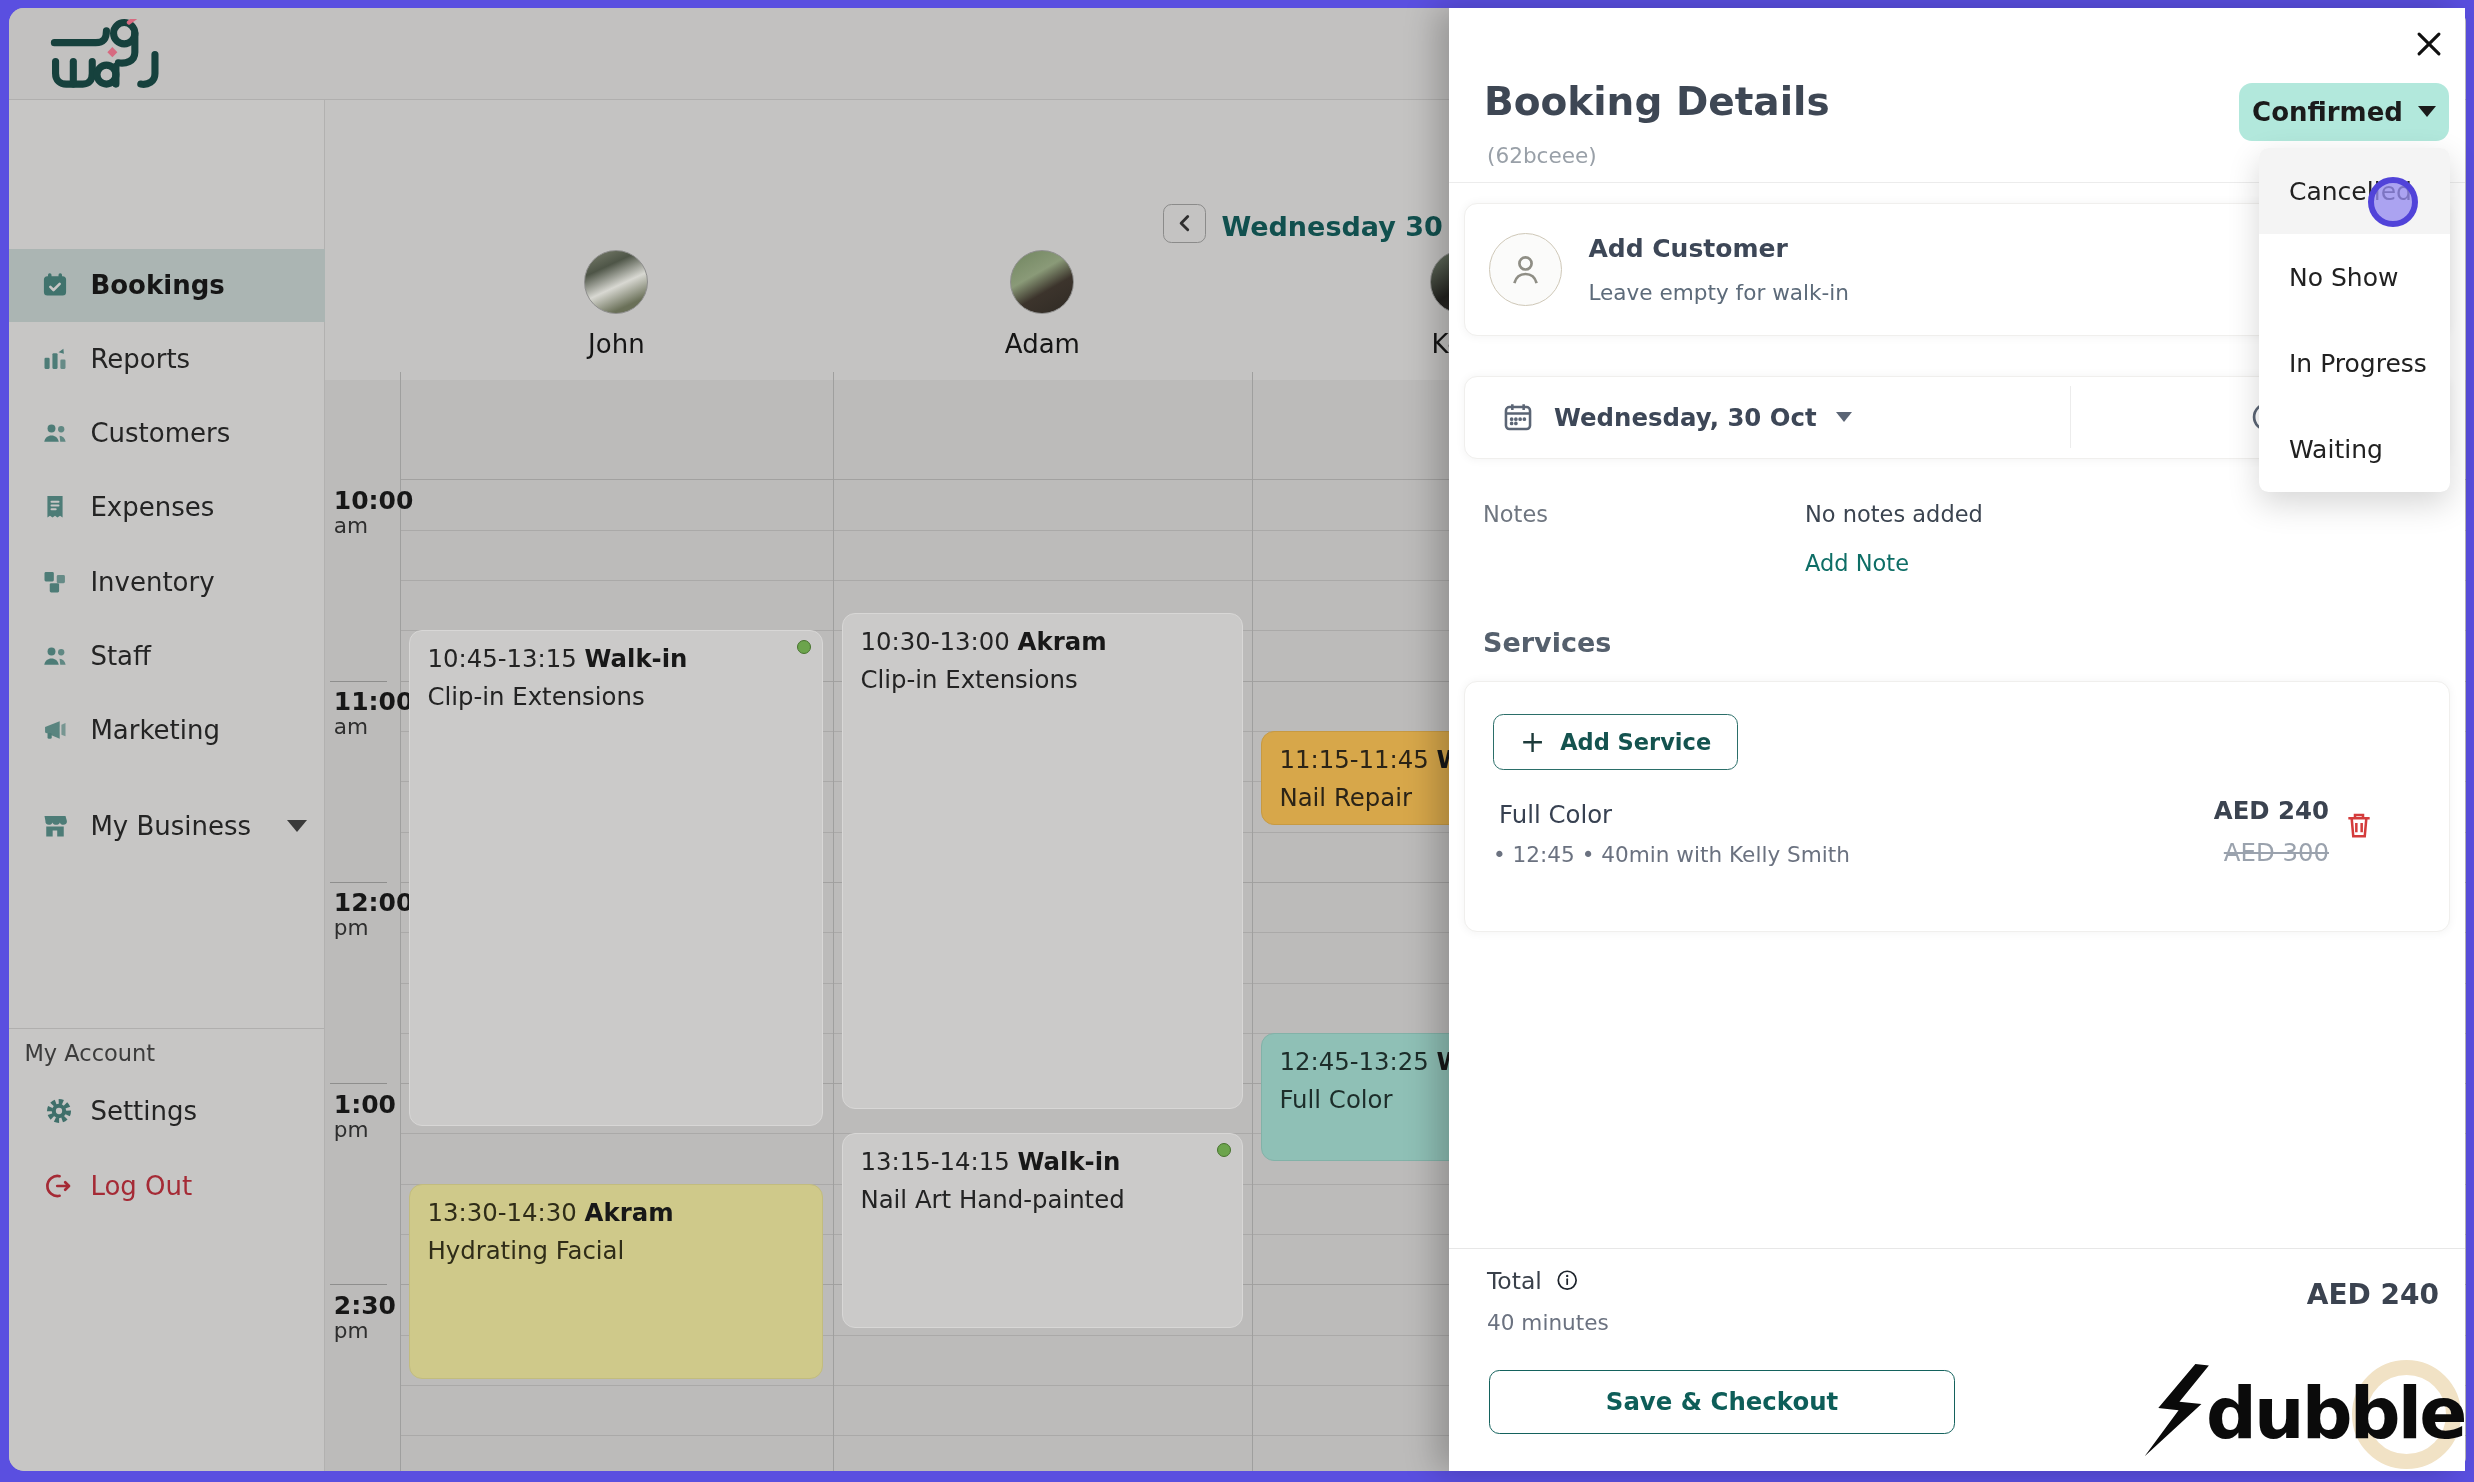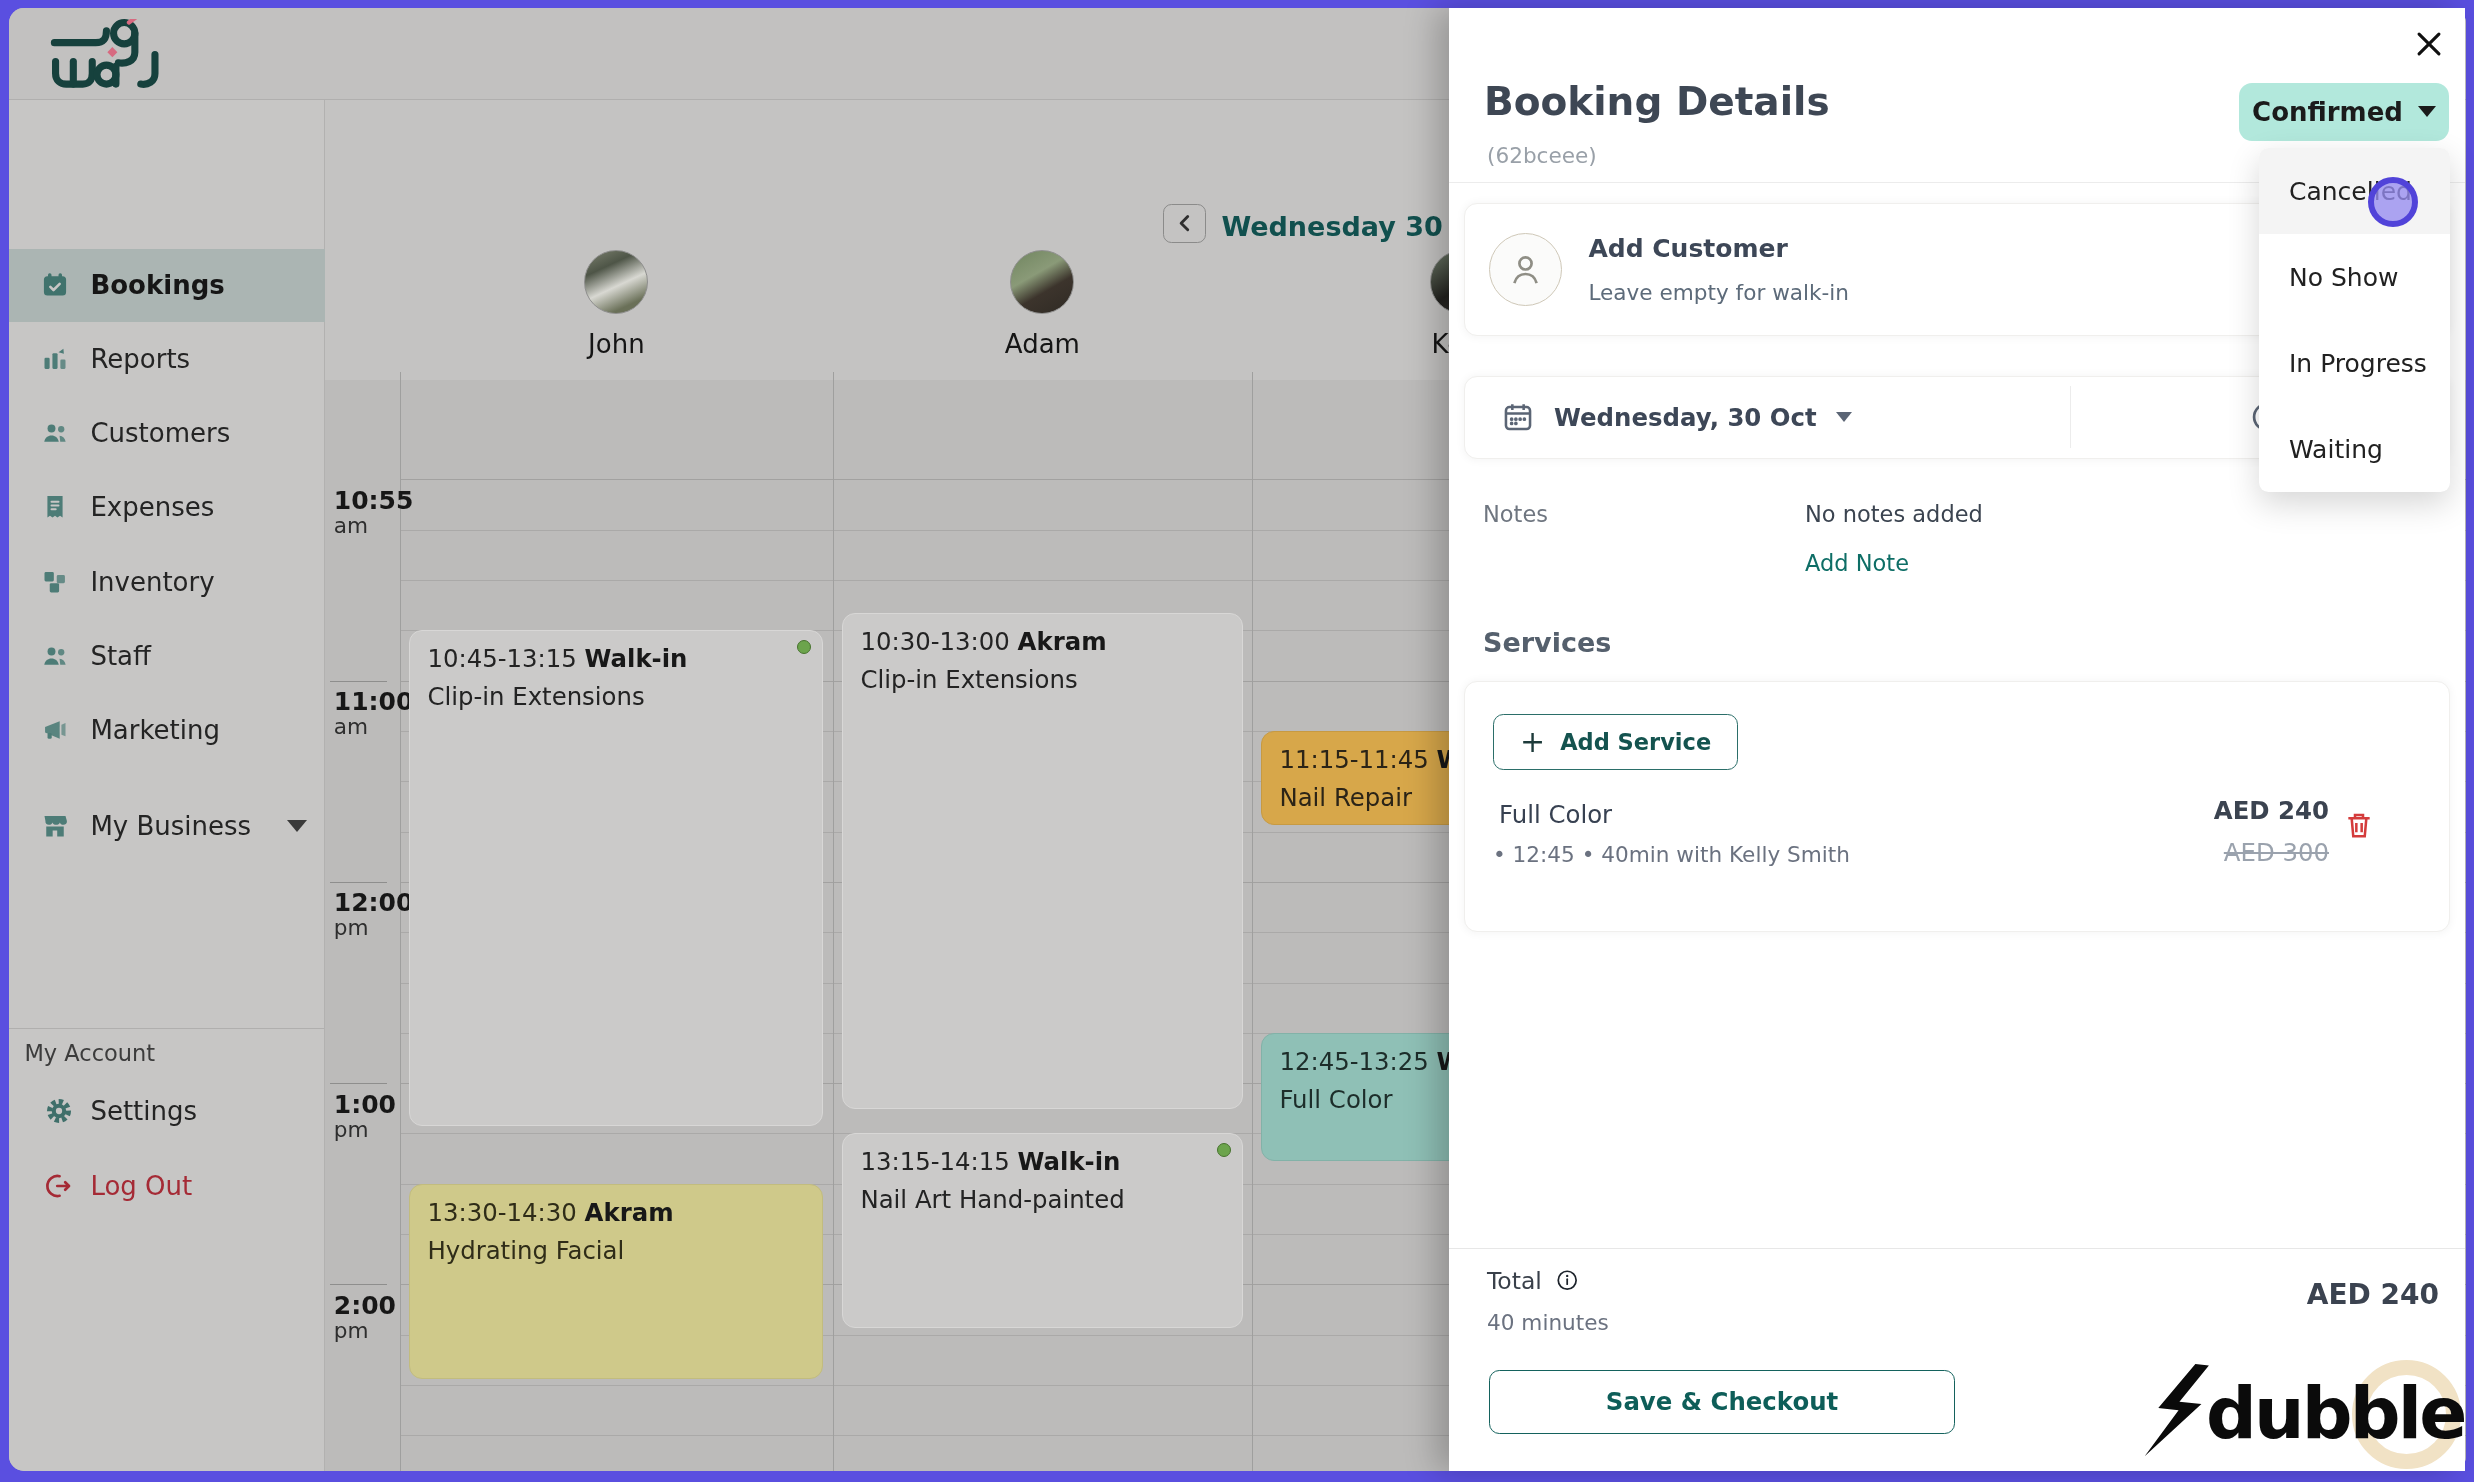--- a/index.html
+++ b/index.html
@@ -312,25 +312,25 @@
           <div class="hline" style="top: 804px;"></div>
           <div class="hline" style="top: 854px;"></div>
           <div class="hline hour" style="top: 904px;"></div>
           <div class="gutter-tick" style="top: 904px;"></div>
           <div class="hline" style="top: 955px;"></div>
           <div class="hline" style="top: 1005px;"></div>
           <div class="hline" style="top: 1055px;"></div>
           <div class="vline" style="left: 75px;"></div>
           <div class="vline" style="left: 508px;"></div>
           <div class="vline" style="left: 927px;"></div>
-          <div class="time-label" style="top: 107px;"><span class="t">10:55</span><span class="mer">am</span></div>
+          <div class="time-label" style="top: 107px;"><span class="t">10:00</span><span class="mer">am</span></div>
           <div class="time-label" style="top: 308px;"><span class="t">11:00</span><span class="mer">am</span></div>
           <div class="time-label" style="top: 509px;"><span class="t">12:00</span><span class="mer">pm</span></div>
           <div class="time-label" style="top: 711px;"><span class="t">1:00</span><span class="mer">pm</span></div>
-          <div class="time-label" style="top: 912px;"><span class="t">2:00</span><span class="mer">pm</span></div>
+          <div class="time-label" style="top: 912px;"><span class="t">2:30</span><span class="mer">pm</span></div>
           <div class="ev" style="left: 84px; width: 414px; top: 250px; height: 496px;">
             <div class="ev-l1"><span class="ev-time">10:45-13:15</span> <span class="ev-cust">Walk-in</span></div>
             <div class="ev-svc">Clip-in Extensions</div>
             <span class="ev-dot"></span>
           </div>
           <div class="ev" style="left: 517px; width: 401px; top: 200px; height: 496px; margin-top: 33px;">
             <div class="ev-l1"><span class="ev-time">10:30-13:00</span> <span class="ev-cust">Akram</span></div>
             <div class="ev-svc">Clip-in Extensions</div>
           </div>
           <div class="ev orange" style="left: 936px; width: 402px; top: 351px; height: 94px;">

